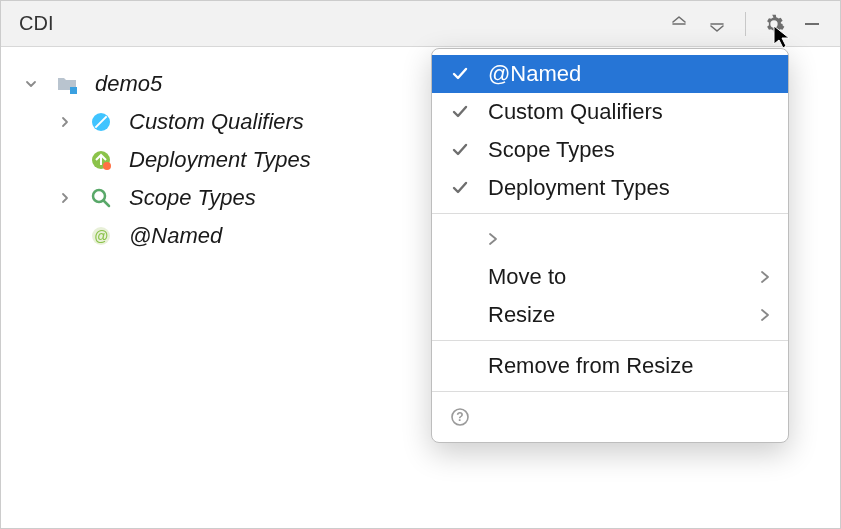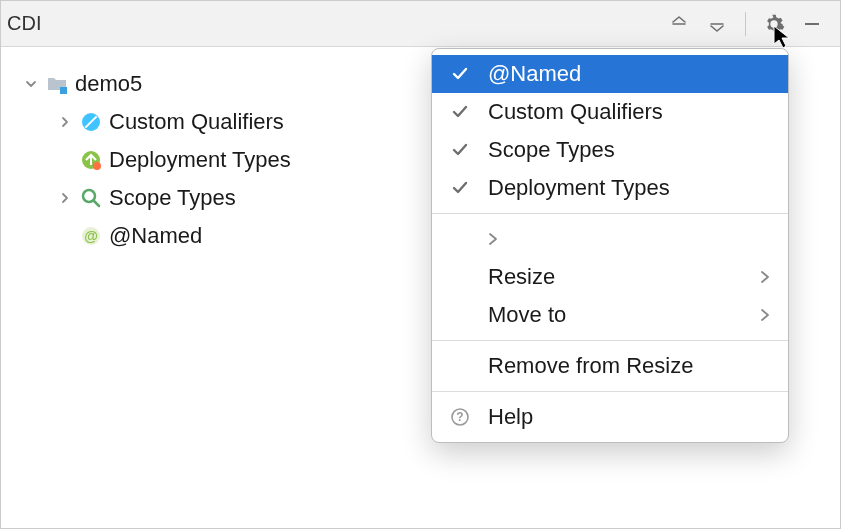--- a/index.html
+++ b/index.html
@@ -15,21 +15,21 @@
       position: relative;
       overflow: hidden;
       border: 1px solid #ccc;
     }
     .toolbar {
       height: 46px;
       background: #f2f2f2;
       border-bottom: 1px solid #d8d8d8;
       display: flex;
       align-items: center;
-      padding: 0 12px 0 6px;
+      padding: 0 12px 0 18px;
     }
     .toolbar-title {
       font-size: 20px;
       color: #333;
       flex: 1;
     }
     .toolbar-actions {
       display: flex;
       align-items: center;
       gap: 6px;
@@ -52,22 +52,23 @@
     .tree {
       padding: 18px 0 0 0;
       font-size: 22px;
       color: #1a1a1a;
     }
     .tree-row {
       display: flex;
       align-items: center;
       height: 38px;
       padding-left: 22px;
-      gap: 6px;
+      gap: 16px;
       cursor: pointer;
+      font-style: italic;
     }
     .tree-indent-1 { padding-left: 56px; }
     .tree-arrow {
       width: 16px;
       display: flex;
       justify-content: center;
       color: #8b8b8b;
     }
     .tree-arrow-placeholder {
       width: 16px;
@@ -269,54 +270,53 @@
   <div class="menu-item">
     <span class="menu-check"></span>
     <span class="menu-arrow">
       <svg width="10" height="14" viewBox="0 0 10 14">
           <path d="M2 2 L8 7 L2 12" stroke="currentColor" stroke-width="1.8" fill="none" stroke-linecap="round" stroke-linejoin="round"></path>
         </svg>
     </span>
   </div>
   <div class="menu-item">
     <span class="menu-check"></span>
+    <span class="menu-label">Move to</span>
+    <span class="menu-arrow">
+      <svg width="10" height="14" viewBox="0 0 10 14">
+          <path d="M2 2 L8 7 L2 12" stroke="currentColor" stroke-width="1.8" fill="none" stroke-linecap="round" stroke-linejoin="round"></path>
+        </svg>
+    </span>
+  </div>
+  <div class="menu-item">
+    <span class="menu-check"></span>
     <span class="menu-label">Resize</span>
     <span class="menu-arrow">
       <svg width="10" height="14" viewBox="0 0 10 14">
           <path d="M2 2 L8 7 L2 12" stroke="currentColor" stroke-width="1.8" fill="none" stroke-linecap="round" stroke-linejoin="round"></path>
         </svg>
     </span>
   </div>
-  <div class="menu-item">
-    <span class="menu-check"></span>
-    <span class="menu-label">Move to</span>
-    <span class="menu-arrow">
-      <svg width="10" height="14" viewBox="0 0 10 14">
-          <path d="M2 2 L8 7 L2 12" stroke="currentColor" stroke-width="1.8" fill="none" stroke-linecap="round" stroke-linejoin="round"></path>
-        </svg>
-    </span>
-  </div>
 
   <div class="menu-sep"></div>
 
   <div class="menu-item">
     <span class="menu-check"></span>
     <span class="menu-label">Remove from Resize</span>
   </div>
 
   <div class="menu-sep"></div>
 
   <div class="menu-item">
     <span class="menu-check menu-help">
       <svg width="20" height="20" viewBox="0 0 20 20">
           <circle cx="10" cy="10" r="8" fill="none" stroke="currentColor" stroke-width="1.6"></circle>
           <text x="10" y="14" font-size="12" text-anchor="middle" fill="currentColor" font-weight="bold">?</text>
         </svg>
     </span>
-    <span class="menu-label">Help</span>
   </div>
 </div>
 
 <div class="cursor">
   <svg width="20" height="26" viewBox="0 0 20 26">
       <path d="M1 1 L1 19 L6 15 L10 23 L13 21 L9 13 L16 13 Z" fill="#000" stroke="#fff" stroke-width="1"></path>
     </svg>
 </div>
 
 </body></html>

